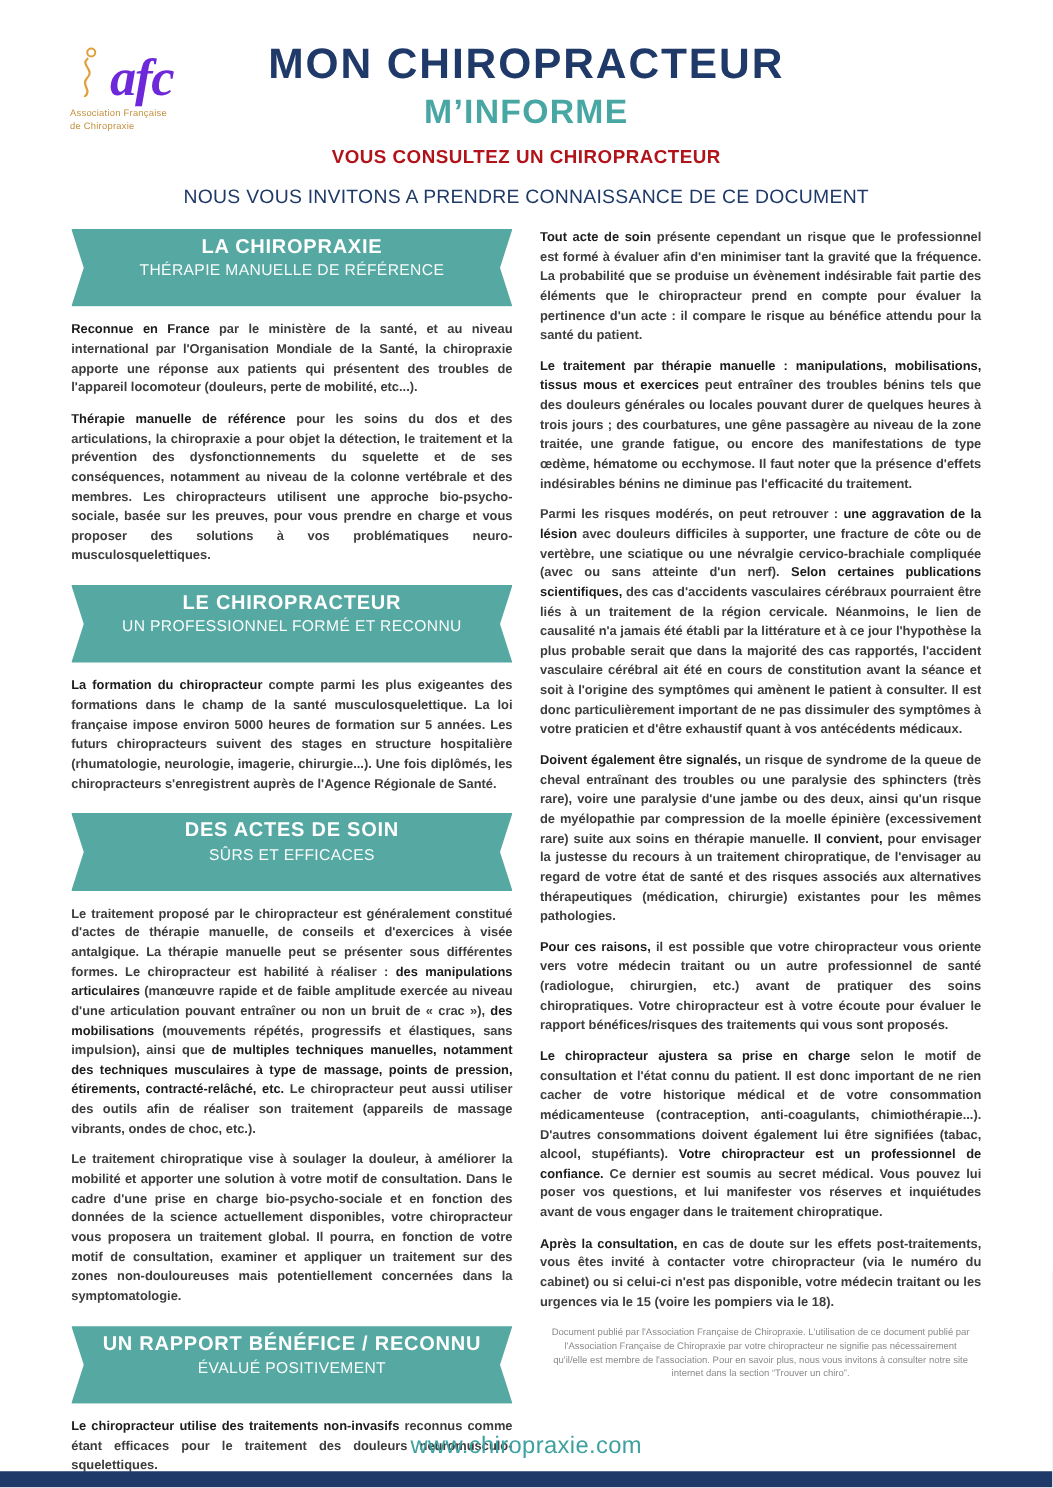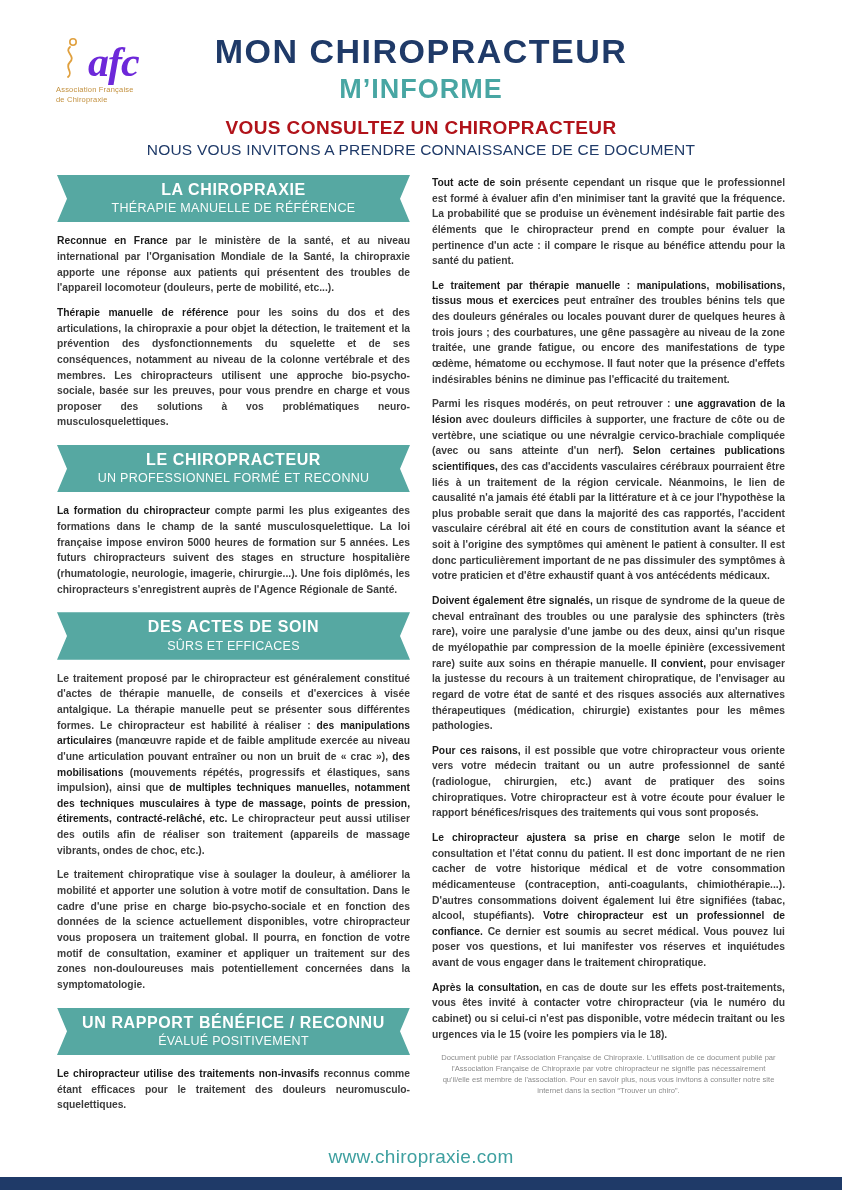--- a/index.html
+++ b/index.html
@@ -32,44 +32,44 @@
 
   .page-title {
     margin: 0; color: #1f3a68; font-size: 34px; font-weight: bold;
     letter-spacing: 1.5px;
   }
   .page-subtitle {
     margin: 3px 0 12px; color: #48a6a3; font-size: 27px; font-weight: bold;
     letter-spacing: 1px;
   }
   .notice-primary {
-    color: #b1131a; font-weight: bold; font-size: 19px; letter-spacing: 0.4px;
+    color: #b1131a; font-weight: bold; font-size: 15px; letter-spacing: 0.4px;
   }
   .notice-secondary {
-    color: #1f3a68; font-size: 15.5px; margin-top: 2px; letter-spacing: 0.2px;
+    color: #1f3a68; font-size: 15.5px; margin-top: 15px; letter-spacing: 0.2px;
   }
 
   
   .columns {
     display: flex; gap: 22px;
     padding: 16px 57px 0 57px;
     align-items: flex-start;
   }
   .col { flex: 1 1 0; min-width: 0; }
 
   .para {
     font-size: 10.3px; line-height: 1.52; text-align: justify;
     color: #3d3d3d; margin: 0 0 9px 0; font-weight: bold;
   }
   .para b { color: #1c1c1c; }
 
   
   .banner {
     background: #56a8a2; color: #ffffff; text-align: center;
-    padding: 6px 16px 7px 16px;
+    padding: 6px 16px 22px 16px;
     margin: 0 0 11px 0;
     clip-path: polygon(0 0, 100% 0, calc(100% - 10px) 50%, 100% 100%, 0 100%, 10px 50%);
   }
   .section + .section .banner { margin-top: 15px; }
   .banner-title { font-size: 16px; font-weight: bold; letter-spacing: 0.6px; line-height: 1.15; }
   .banner-subtitle { font-size: 12.5px; font-weight: normal; margin-top: 2px; opacity: 0.96; letter-spacing: 0.3px; }
 
   
   .disclaimer {
     font-size: 7.6px; line-height: 1.45; color: #8b8b8b;

